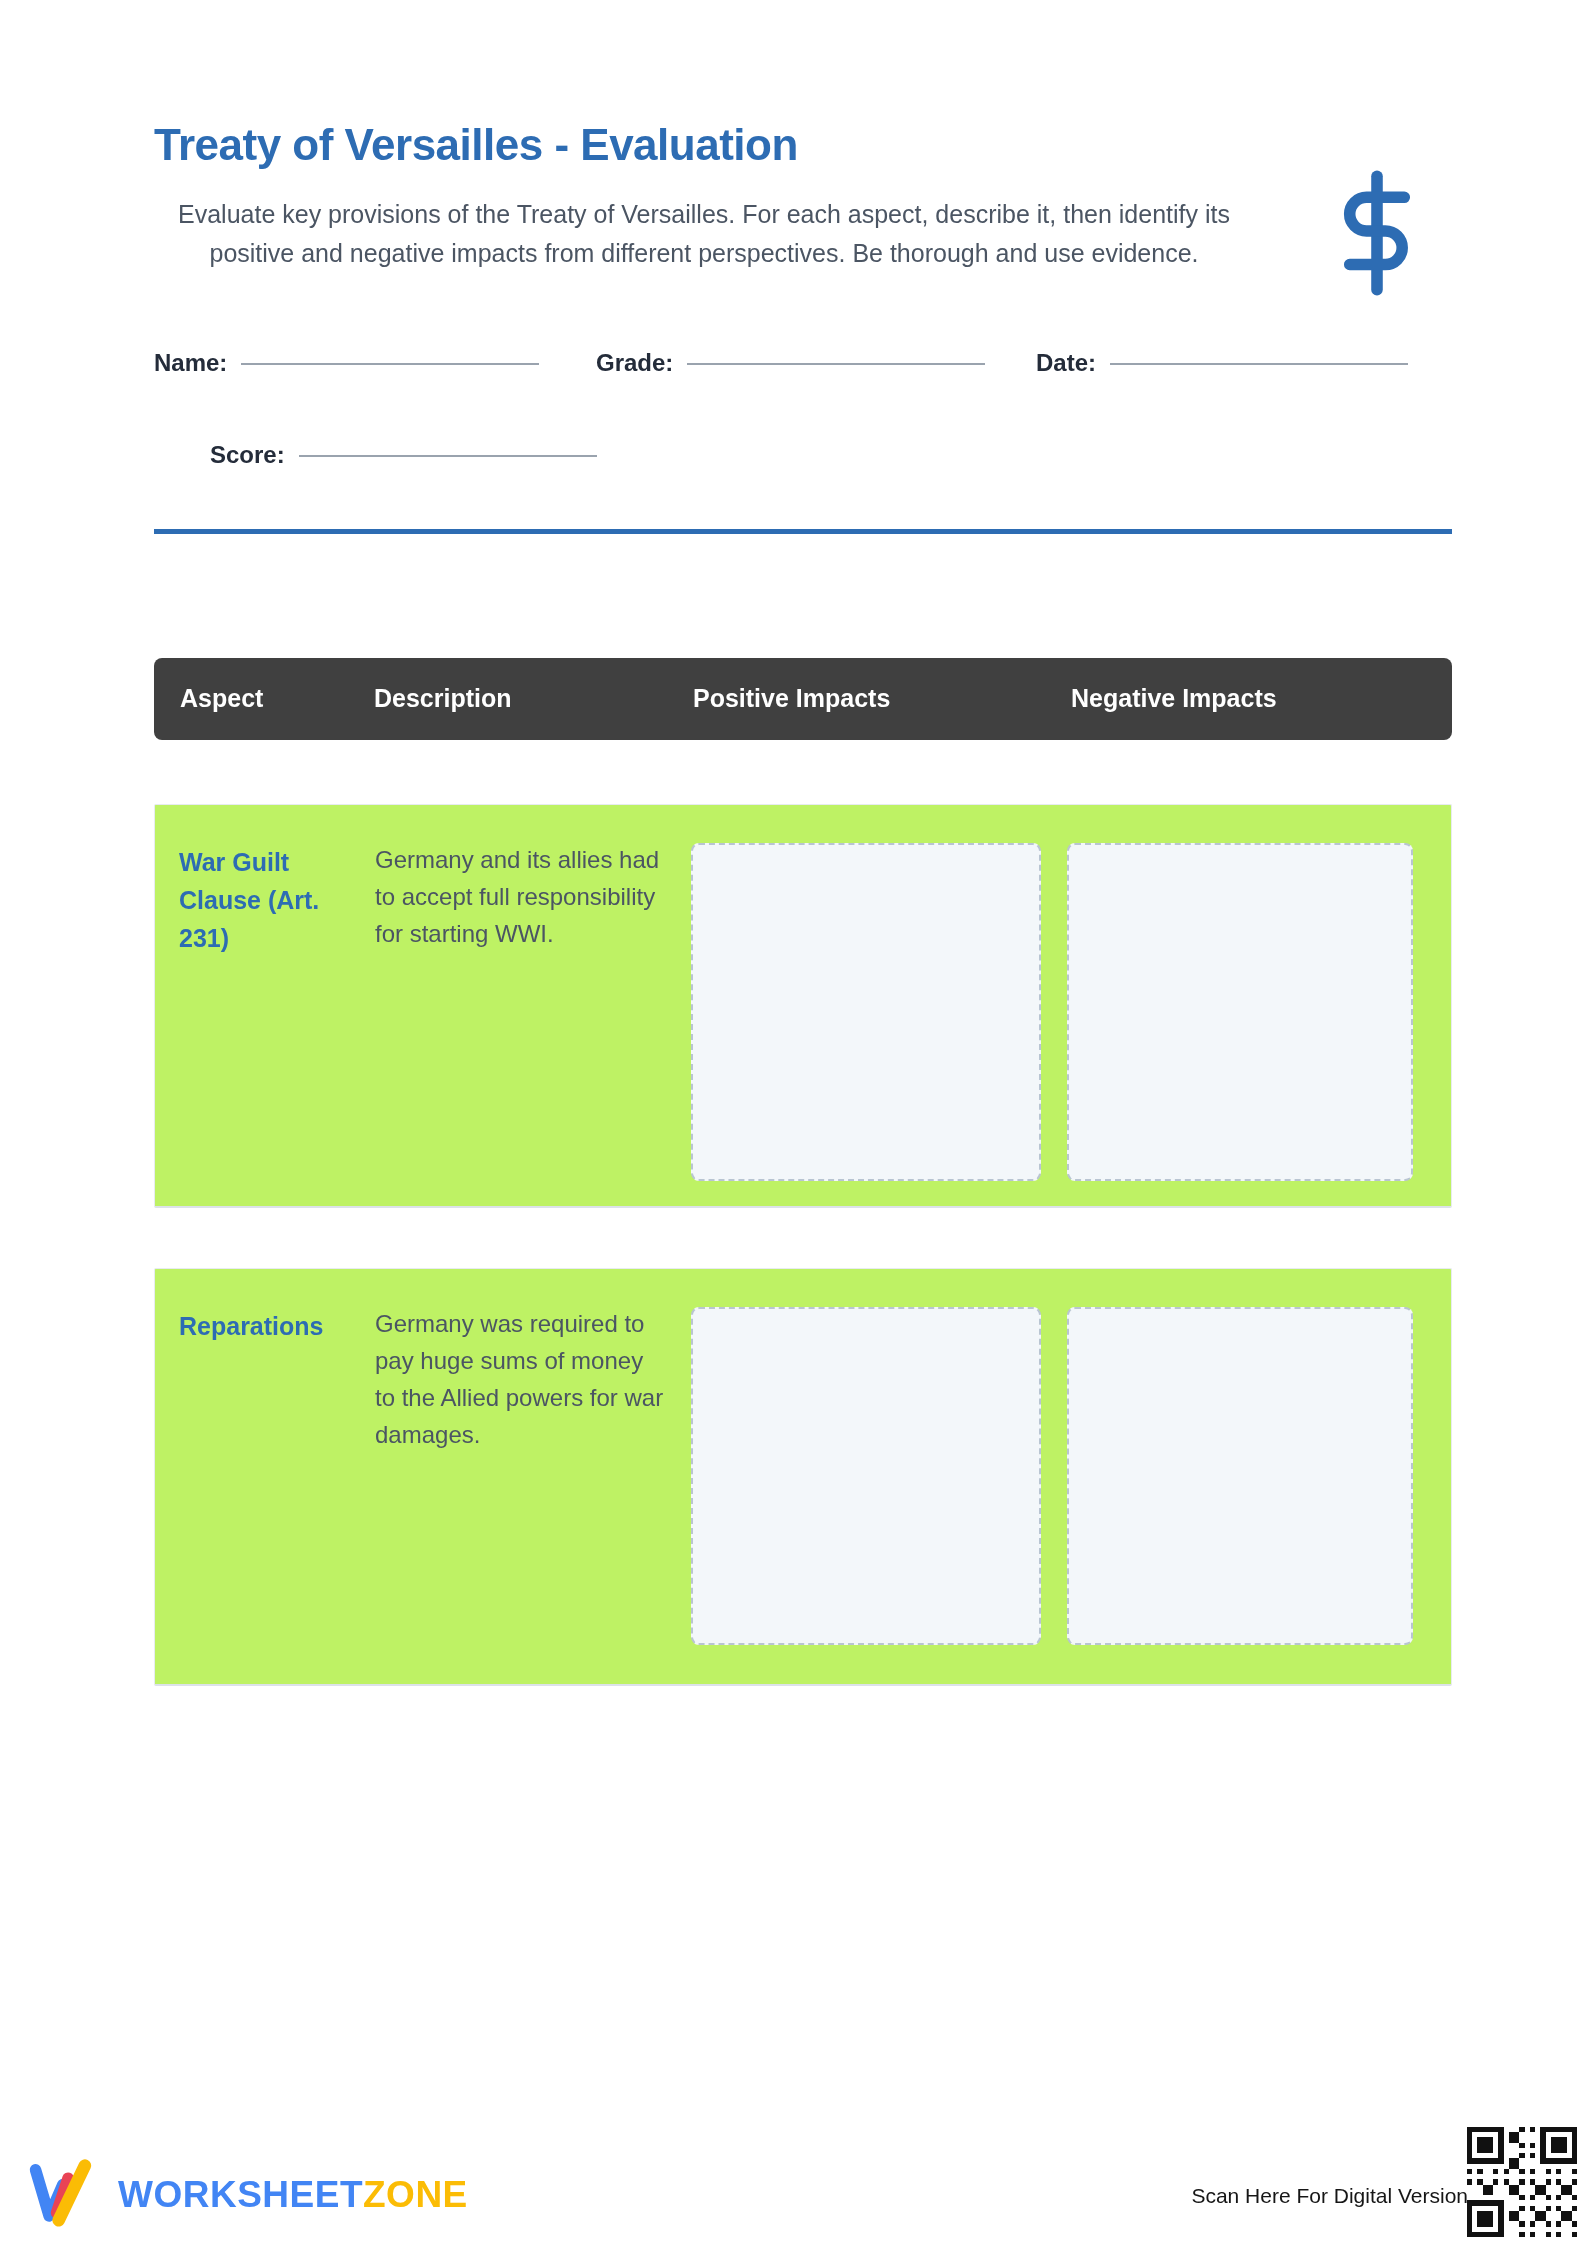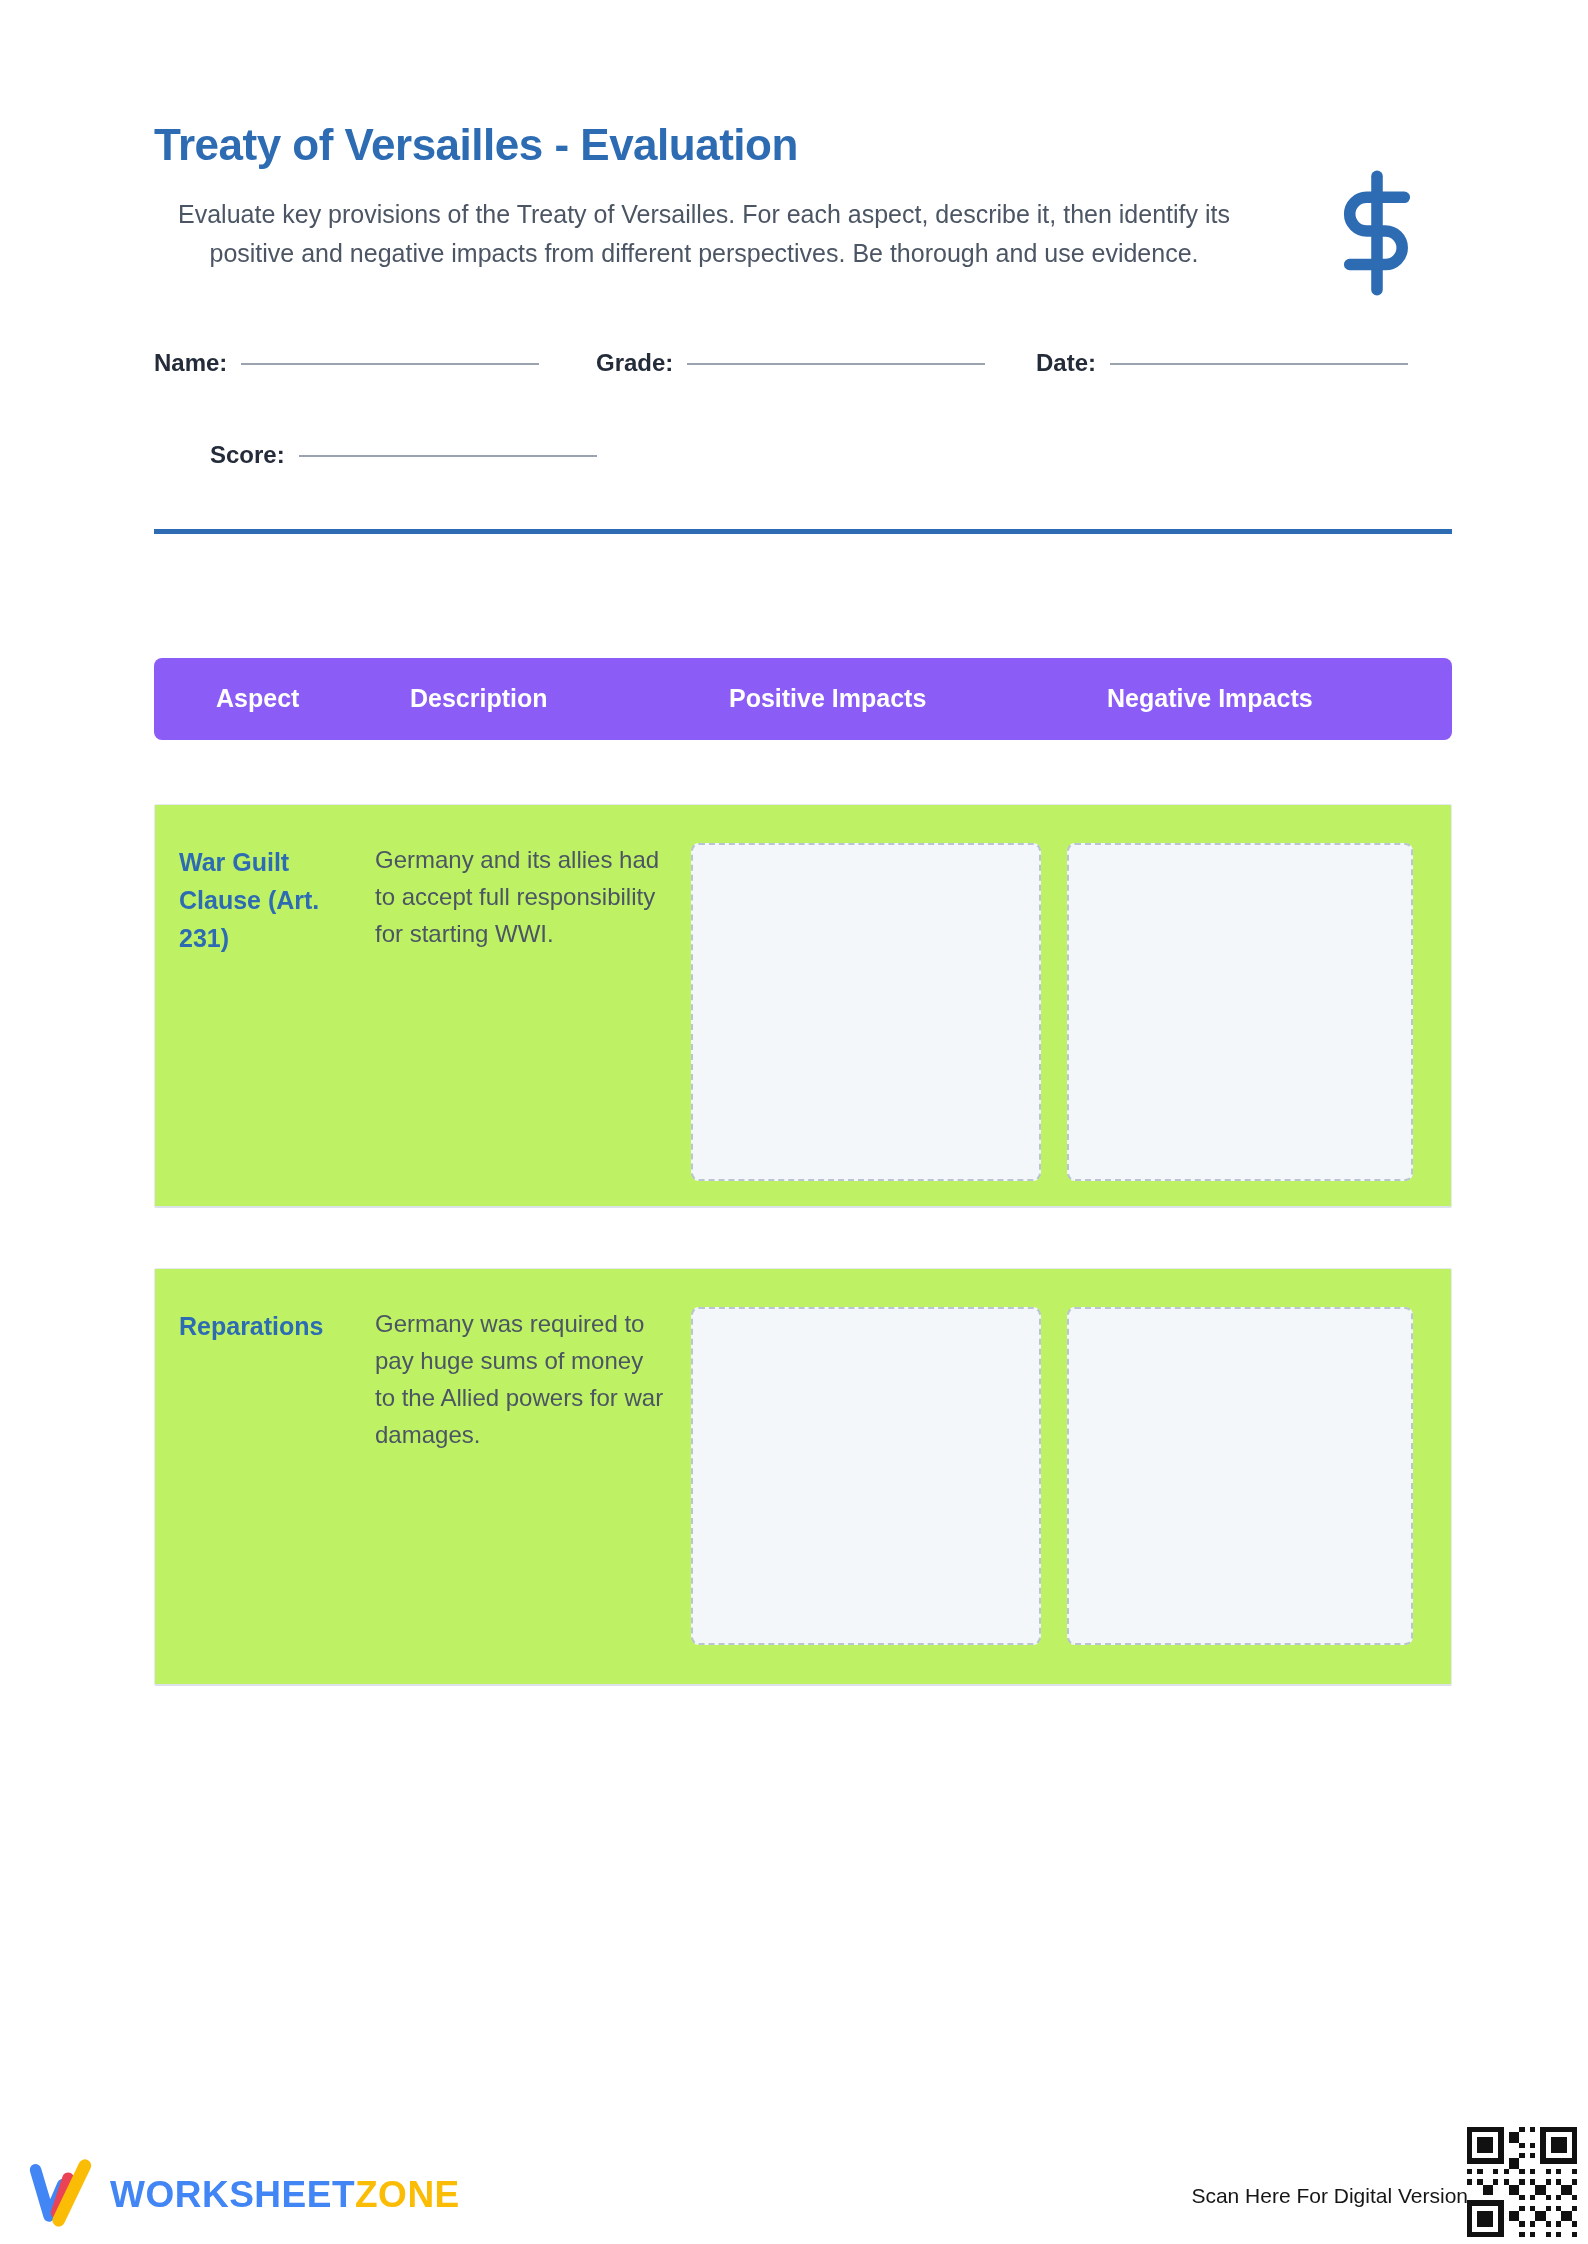--- a/index.html
+++ b/index.html
@@ -67,24 +67,23 @@
     background: #2d6cb3;
     border: none;
   }
 
   
   .grid-cols { display: grid; grid-template-columns: 200px 320px 380px 398px; }
 
   .table-head {
     margin-top: 124px;
     height: 82px;
-    background: #8b5cf6;
+    background: #404040;
     border-radius: 8px;
     align-items: center;
-    padding-left: 36px;
   }
   .th {
     color: #ffffff;
     font-size: 25px;
     font-weight: 700;
   }
   .th-aspect   { padding-left: 26px; }
   .th-desc     { padding-left: 20px; }
   .th-positive { padding-left: 19px; }
   .th-negative { padding-left: 17px; }
@@ -125,21 +124,21 @@
 
   
   .footer-logo {
     position: absolute;
     left: 24px;
     bottom: 6px;
     display: flex;
     align-items: center;
   }
   .logo-mark { width: 84px; height: 86px; }
-  .logo-text { font-size: 37px; font-weight: 800; letter-spacing: 0.5px; margin-left: 2px; }
+  .logo-text { font-size: 37px; font-weight: 800; letter-spacing: 0.5px; margin-left: 10px; }
   .logo-text .lt-primary { color: #4285f4; }
   .logo-text .lt-secondary { color: #fbbc05; }
 
   .scan-text {
     position: absolute;
     right: 120px;
     bottom: 36px;
     font-size: 21px;
     color: #161616;
   }

